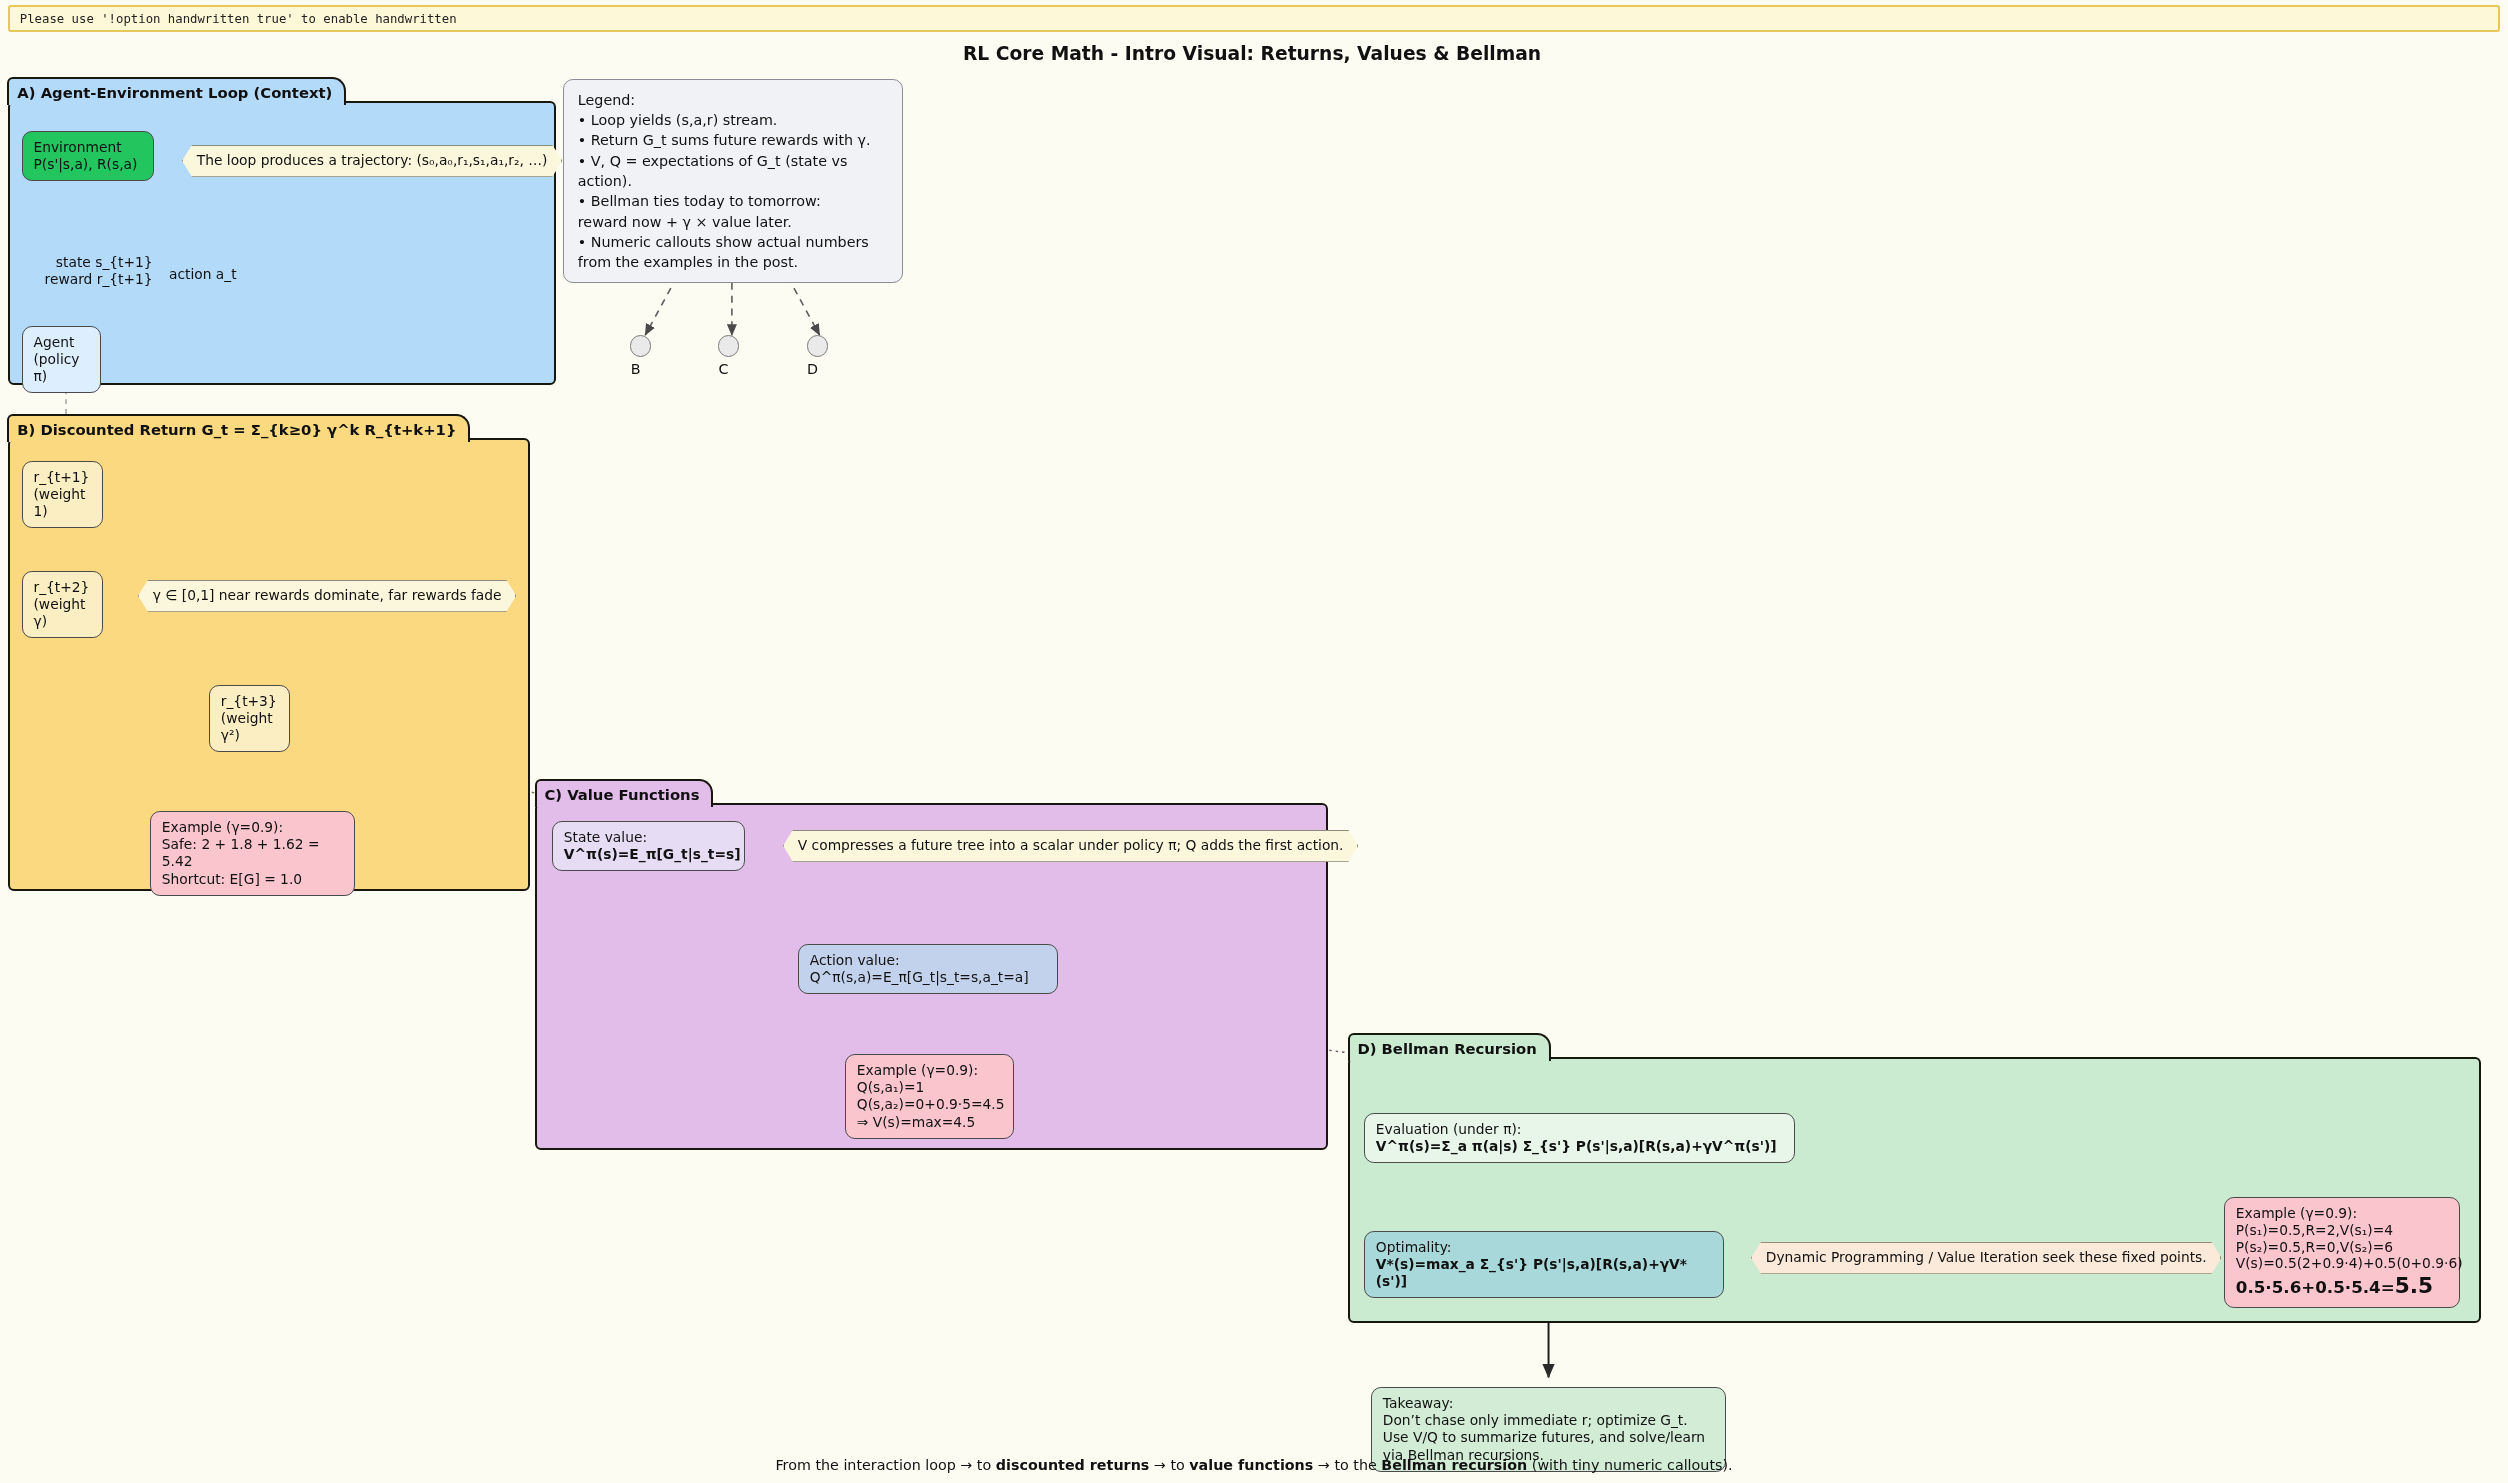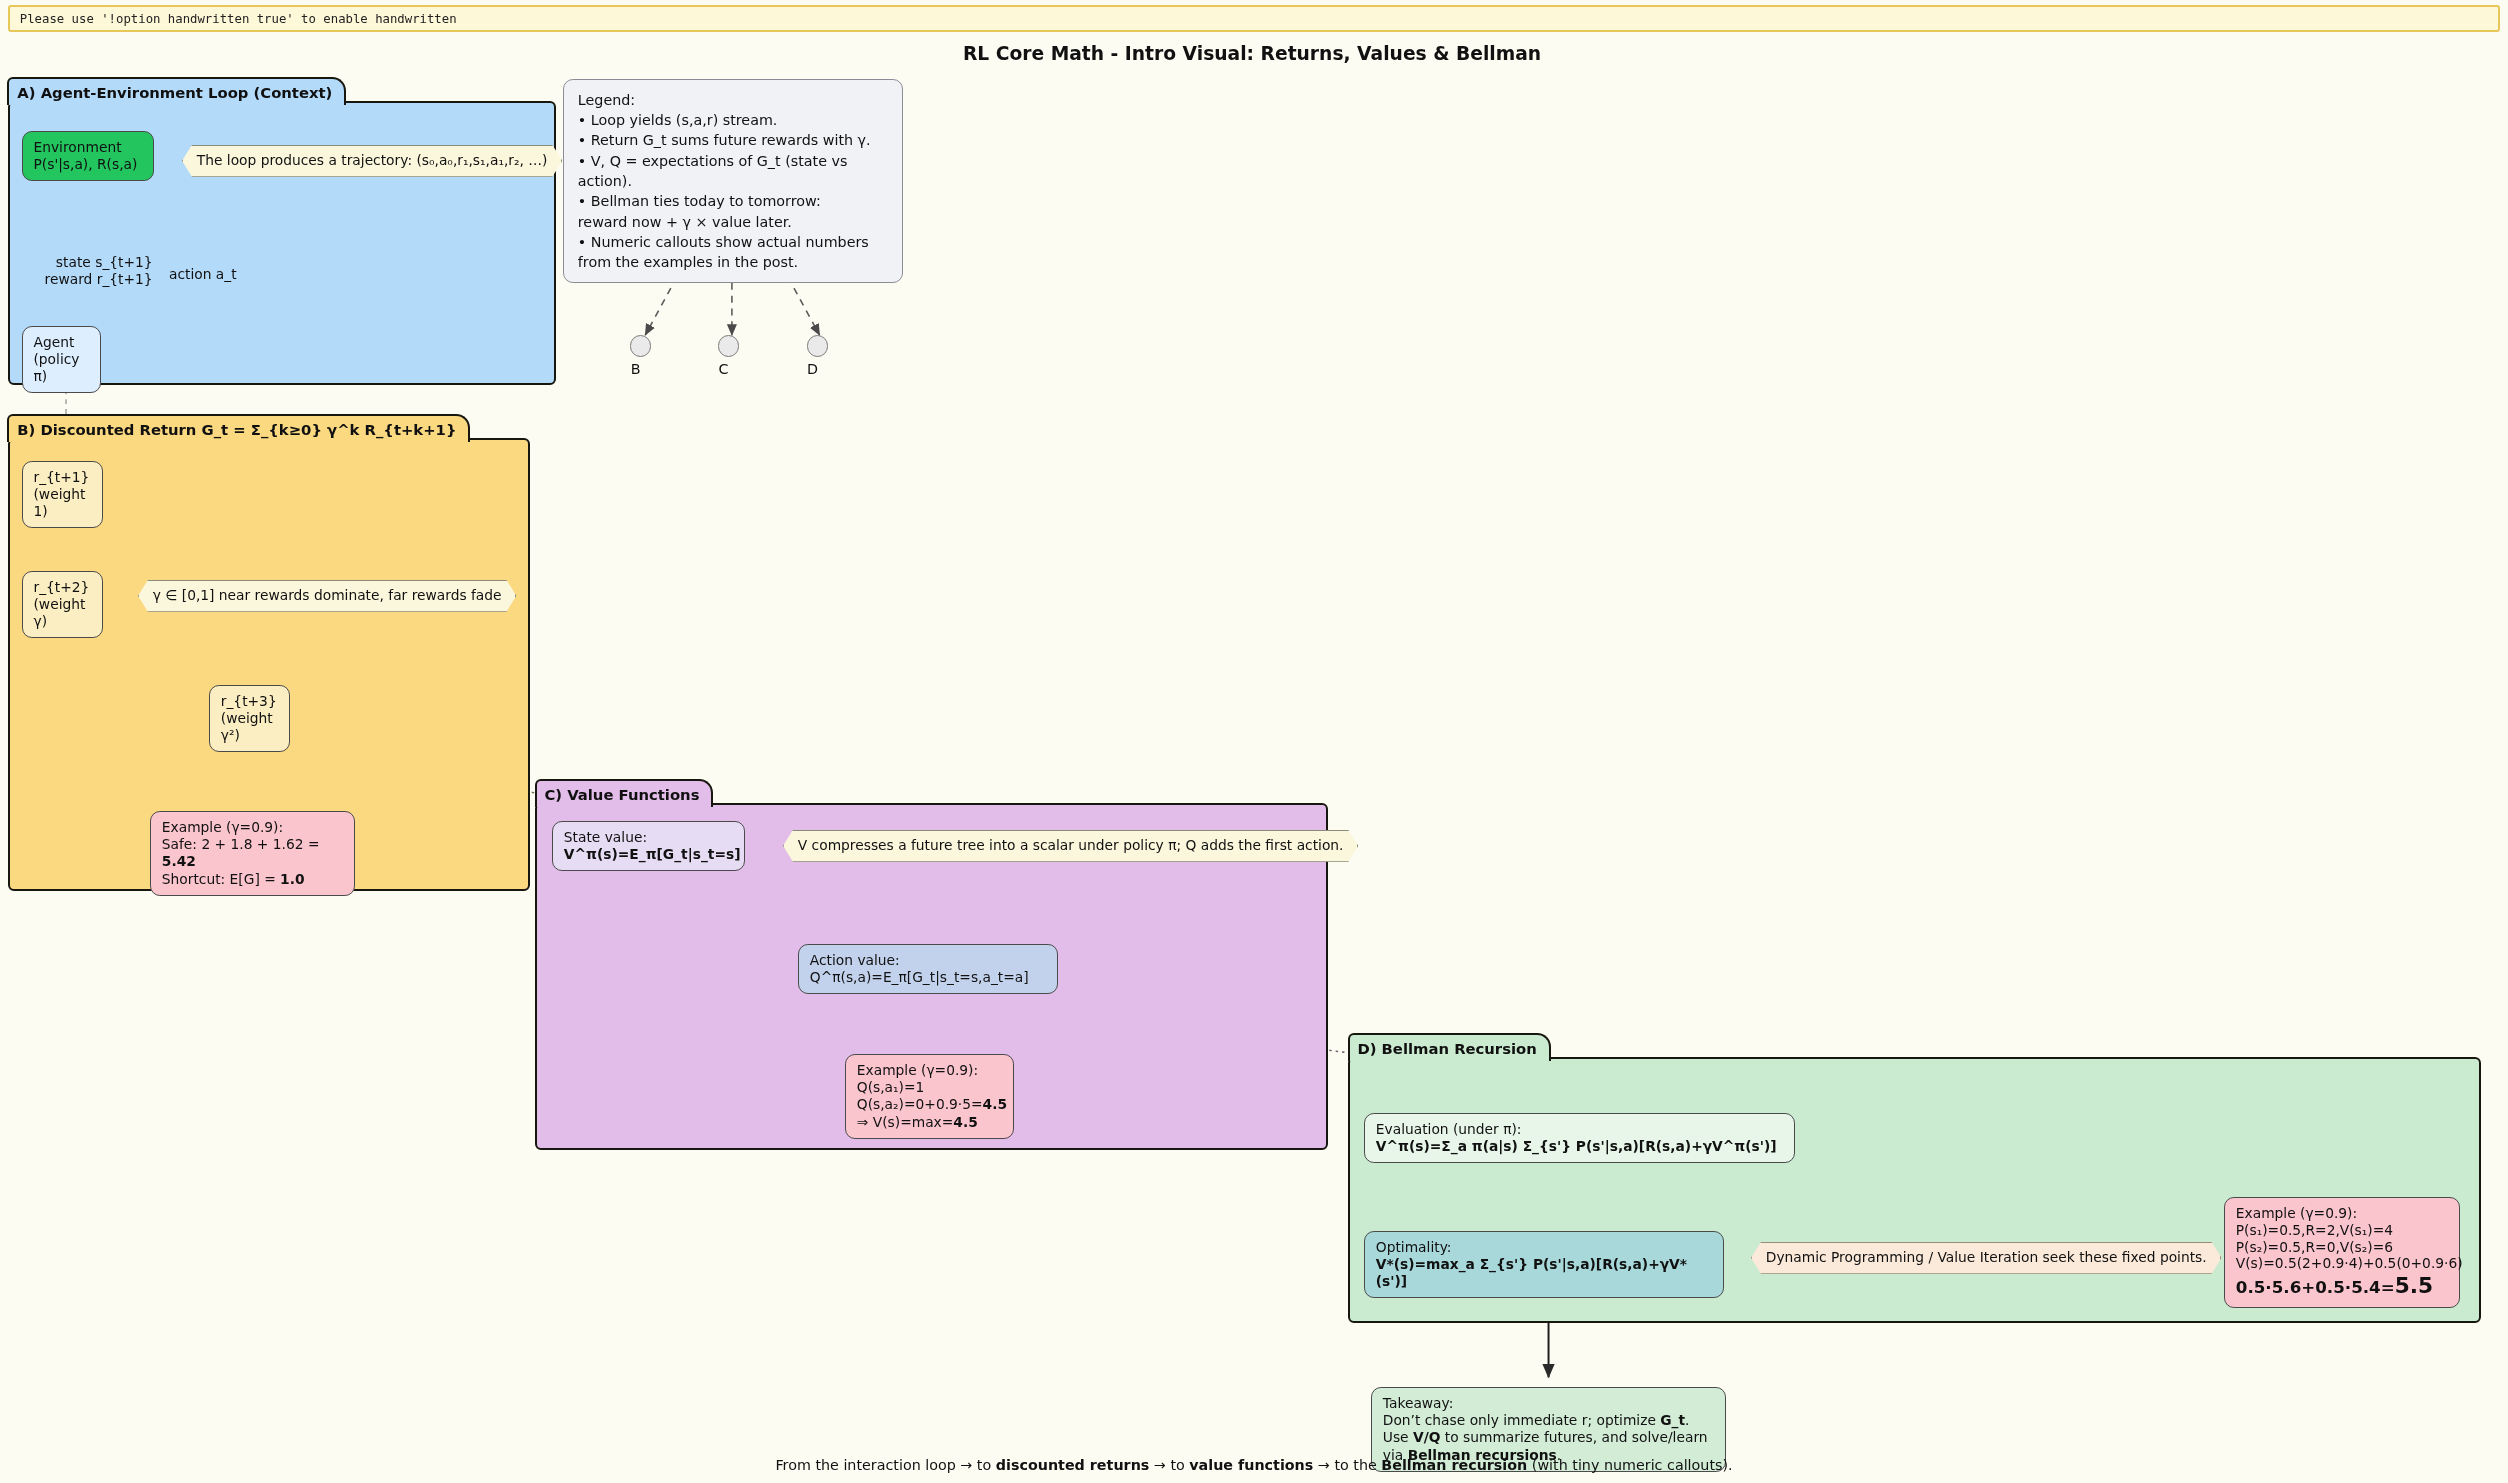--- a/index.html
+++ b/index.html
@@ -45,21 +45,21 @@
   #panelC .panel-tab{background:#e2bdea;}
   #panelD{left:1348px;top:1057px;width:1133px;height:266px;background:#caebd0;}
   #panelD .panel-tab{background:#caebd0;}
 
   
   .node{
     border:1.4px solid #4a4a4a;border-radius:9.9px;
     padding:6.9px 10.8px;font-size:13.8px;color:#111;line-height:1.25;
     white-space:pre-line;
   }
-  .node b{font-weight:bold;}
+  .node b{font-weight:normal;}
   .node-env{background:#22c55e;}
   .node-agent{background:#ddeeff;}
   .node-tan{background:#fbeec2;}
   .node-pink{background:#fbc5ce;}
   .node-lav{background:#e6ddf4;}
   .node-blue{background:#c3d2ec;}
   .node-mint{background:#e8f6ea;}
   .node-teal{background:#a8d8da;}
   .node-green{background:#d3ecd6;}
 

